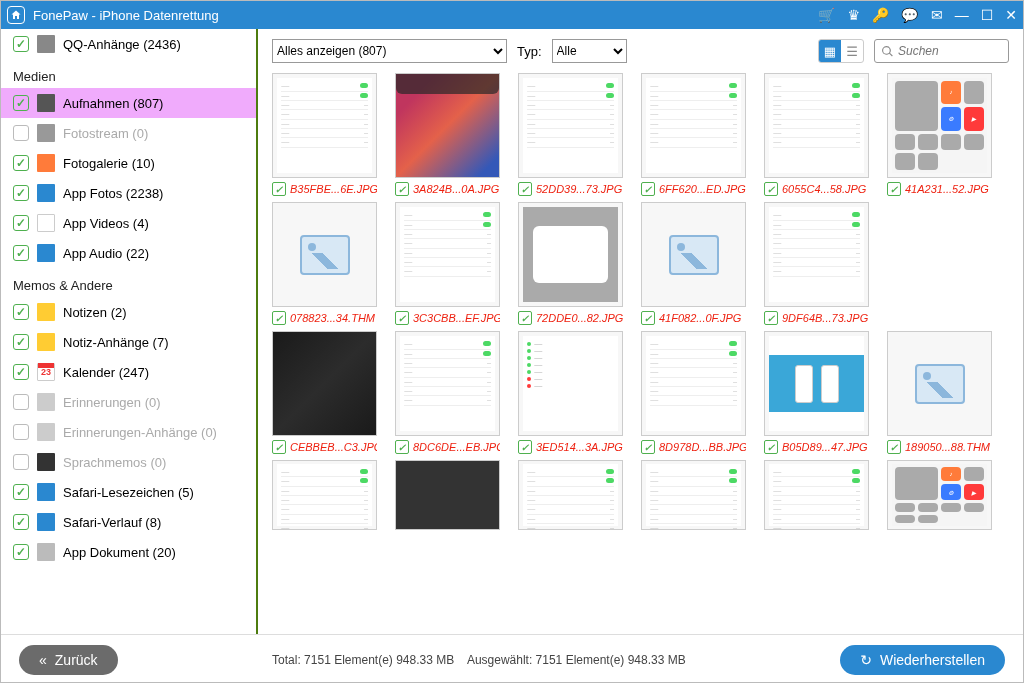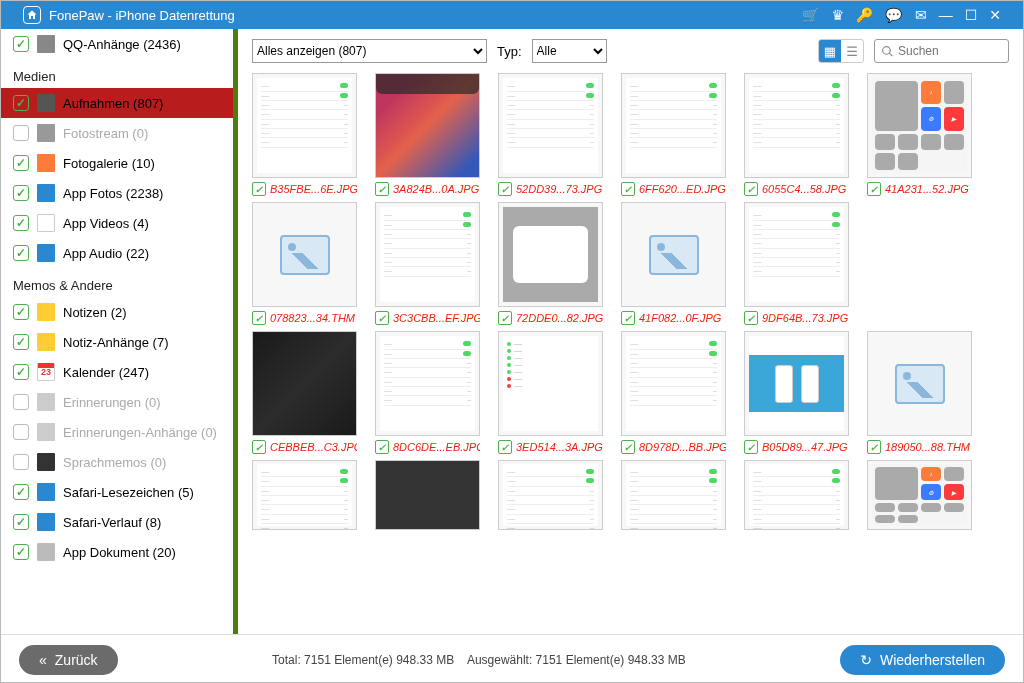--- a/index.html
+++ b/index.html
@@ -1,49 +1,49 @@
 <!DOCTYPE html>
 <html><head>
 <meta charset="utf-8">
 <style>
 * { box-sizing: border-box; margin: 0; padding: 0; font-family: "Segoe UI", Arial, sans-serif; }
 body { width: 1024px; height: 683px; background: #fff; overflow: hidden; border: 1px solid #bbb; }
 
 
-.titlebar { height: 28px; background: #2a88d0; color: #fff; display: flex; align-items: center; padding: 0 22px; font-size: 13px; }
+.titlebar { height: 28px; background: #2a88d0; color: #fff; display: flex; align-items: center; padding: 0 6px; font-size: 13px; }
 .titlebar .home { width: 18px; height: 18px; border: 1.5px solid #fff; border-radius: 4px; display: flex; align-items: center; justify-content: center; margin-right: 8px; }
 .titlebar .home svg { width: 12px; height: 12px; fill: #fff; }
 .titlebar .spacer { flex: 1; }
 .titlebar .ticons { display: flex; gap: 12px; align-items: center; }
 .titlebar .ticons span { cursor: pointer; font-size: 14px; }
 
 
 .layout { display: flex; height: calc(683px - 28px - 50px); }
-.sidebar { width: 237px; border-right: 5px solid #4d7c0f; overflow: hidden; font-size: 13px; background: #fff; }
+.sidebar { width: 257px; border-right: 2px solid #4d7c0f; overflow: hidden; font-size: 13px; background: #fff; }
 .sidebar .row { display: flex; align-items: center; padding: 6px 12px; gap: 8px; cursor: pointer; }
-.sidebar .row.selected { background: #b91c1c; }
+.sidebar .row.selected { background: #f0abfc; }
 .sidebar .row.disabled { color: #aaa; }
 .sidebar .row .cb { width: 16px; height: 16px; border: 1.5px solid #4fb04f; border-radius: 3px; display: flex; align-items: center; justify-content: center; flex-shrink: 0; }
 .sidebar .row.disabled .cb { border-color: #bbb; }
 .sidebar .row .cb.checked::after { content: "✓"; color: #4fb04f; font-weight: bold; font-size: 12px; }
 .sidebar .row .ico { width: 18px; height: 18px; border-radius: 1px; display: flex; align-items: center; justify-content: center; font-size: 11px; color: #fff; flex-shrink: 0; }
 .sidebar .group { padding: 10px 12px 4px; color: #222; font-size: 13px; }
 
 
 .content { flex: 1; display: flex; flex-direction: column; }
 .toolbar { display: flex; align-items: center; gap: 10px; padding: 10px 14px; font-size: 13px; }
 .toolbar select { height: 24px; border: 1px solid #999; font-size: 12px; background: #fff; }
 .toolbar .sel1 { width: 235px; }
 .toolbar .sel2 { width: 75px; }
 .toolbar .spacer { flex: 1; }
 .viewbtns { display: flex; border: 1px solid #ccc; border-radius: 3px; overflow: hidden; }
 .viewbtns div { width: 22px; height: 22px; display: flex; align-items: center; justify-content: center; cursor: pointer; }
 .viewbtns div.active { background: #2a88d0; color: #fff; }
 .search { width: 135px; height: 24px; border: 1px solid #999; border-radius: 3px; display: flex; align-items: center; padding: 0 6px; gap: 4px; }
-.search input { border: none; outline: none; flex: 1; width: 60px; color: #3b82f6; font-size: 12px; }
+.search input { border: none; outline: none; flex: 1; width: 60px; font-style: italic; color: #3b82f6; font-size: 12px; }
 .search svg { width: 13px; height: 13px; fill: #888; }
 
 .grid { flex: 1; overflow: hidden; padding: 0 14px 6px; }
 .gridrow { display: flex; gap: 18px; margin-bottom: 6px; font-style: italic; }
 .cell { width: 105px; }
 .thumb { width: 105px; height: 105px; border: 1px solid #ccc; background: #f7f7f7; display: flex; align-items: center; justify-content: center; overflow: hidden; position: relative; }
 .thumb .placeholder { width: 50px; height: 40px; border: 2px solid #8cb7dc; border-radius: 4px; position: relative; background: #d8e8f5; }
 .thumb .placeholder::before { content: ""; position: absolute; top: 6px; left: 6px; width: 8px; height: 8px; border-radius: 50%; background: #8cb7dc; }
 .thumb .placeholder::after { content: ""; position: absolute; bottom: 4px; left: 4px; right: 4px; height: 16px; background: linear-gradient(45deg, transparent 40%, #8cb7dc 40%, #8cb7dc 60%, transparent 60%); }
 .filelabel { display: flex; align-items: center; gap: 4px; margin-top: 4px; font-size: 11px; }

